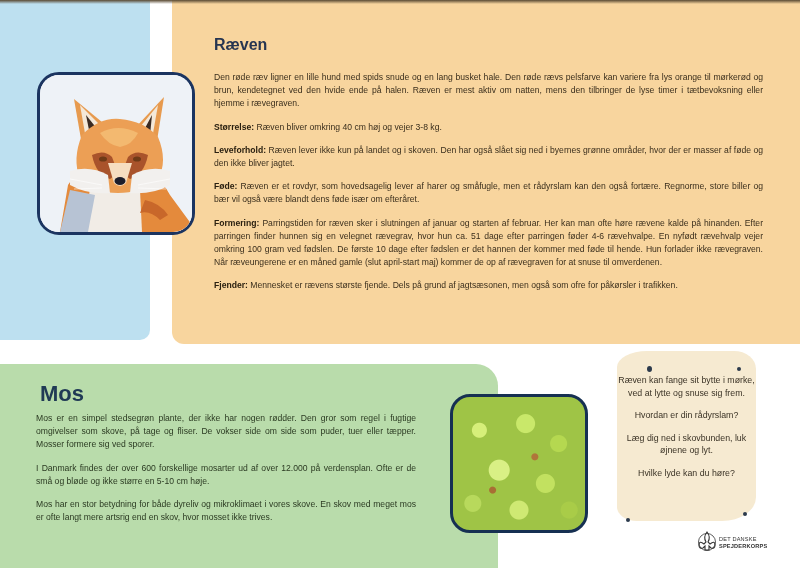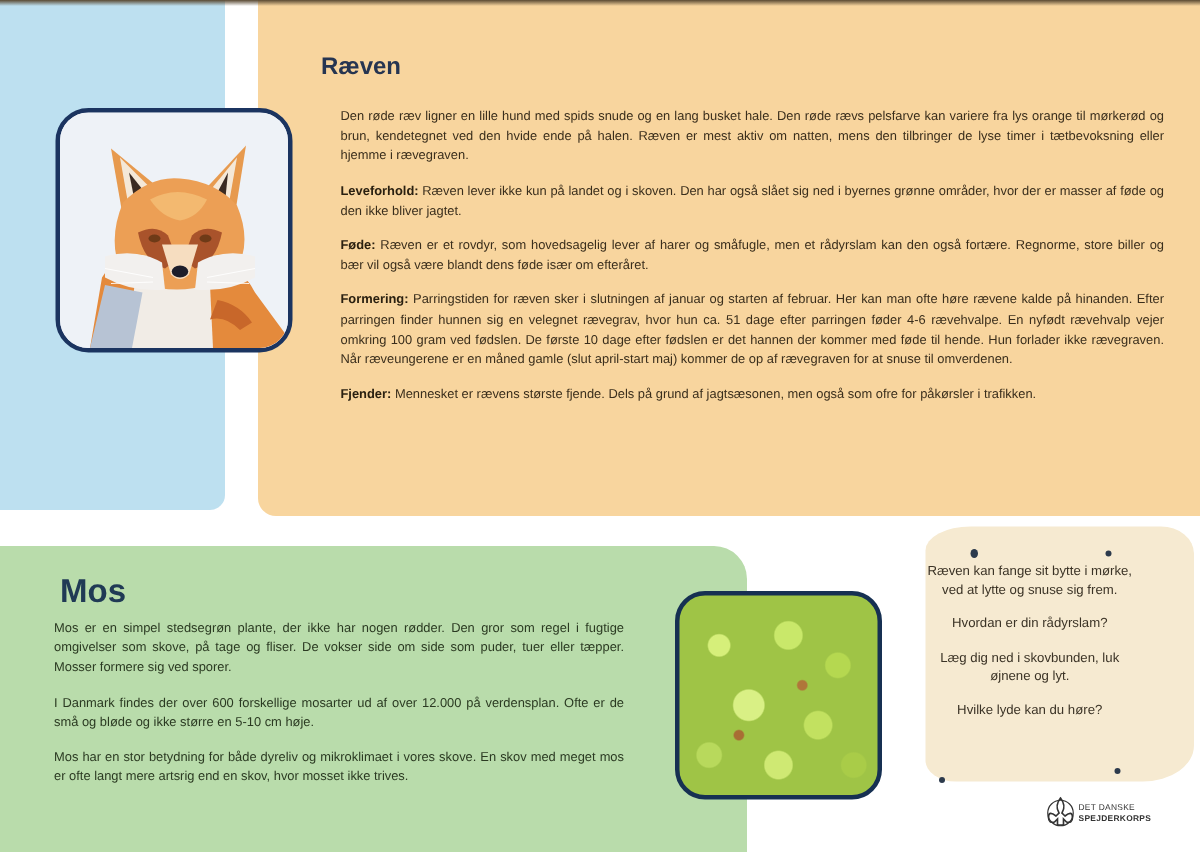--- a/index.html
+++ b/index.html
@@ -16,27 +16,27 @@
       radial-gradient(circle at 80% 35%, #b5d850 0 8px, transparent 9px),
       radial-gradient(circle at 35% 55%, #d9f085 0 10px, transparent 11px),
       radial-gradient(circle at 70% 65%, #c2e160 0 9px, transparent 10px),
       radial-gradient(circle at 15% 80%, #b8d95c 0 8px, transparent 9px),
       radial-gradient(circle at 50% 85%, #cfe973 0 9px, transparent 10px),
       radial-gradient(circle at 88% 85%, #a9cc48 0 8px, transparent 9px),
       radial-gradient(circle at 62% 45%, #b0763a 0 3px, transparent 4px),
       radial-gradient(circle at 30% 70%, #a86e34 0 3px, transparent 4px),
       #9fc446; }
   .fox-title { position:absolute; left:214px; top:36px; margin:0; font-size:16px; font-weight:bold; color:#263551; }
-  .fox-text { position:absolute; left:227px; top:71px; width:549px; font-size:8.6px; line-height:13.2px; color:#3a2e1c; text-align:justify; }
+  .fox-text { position:absolute; left:214px; top:71px; width:549px; font-size:8.6px; line-height:13.2px; color:#3a2e1c; text-align:justify; }
   .fox-text p { margin:0 0 10px 0; }
   .fox-text b { color:#2a2010; }
   .moss-title { position:absolute; left:36px; top:377px; margin:4px; font-size:22px; font-weight:bold; color:#203a55; }
   .moss-text { position:absolute; left:36px; top:412px; width:380px; font-size:8.6px; line-height:13.2px; color:#2b3a22; text-align:justify; }
   .moss-text p { margin:0 0 10px 0; }
-  .note-card { position:absolute; left:617px; top:351px; width:139px; height:170px; background:#f6ead1; border-radius:30px 22px 34px 20px / 16px 18px 24px 14px;padding-left:40px; }
+  .note-card { position:absolute; left:617px; top:351px; width:139px; height:170px; background:#f6ead1; border-radius:30px 22px 34px 20px / 16px 18px 24px 14px; }
   .note-text { position:absolute; left:0; top:23px; width:139px; text-align:center; font-size:8.8px; line-height:12.6px; color:#3b3326; }
   .note-text p { margin:0 0 10px 0; }
   .pin { position:absolute; width:4px; height:4px; border-radius:50%; background:#2c3a4c; }
   .logo { position:absolute; left:697px; top:530px; width:90px; height:28px; }
   .logo-text { position:absolute; left:22px; top:6px; font-size:5.6px; line-height:7px; color:#333; letter-spacing:0.2px; }
 </style>
 </head>
 <body>
 
 <div class="topshade"></div>
@@ -72,20 +72,21 @@
     <path d="M68 88 L92 88 L86 108 Q80 114 74 108 Z" fill="#f6ddc0"></path>
     <ellipse cx="80" cy="106" rx="5.5" ry="4" fill="#1d1d2a"></ellipse>
     <path d="M62 110 L30 104 M62 113 L34 114 M98 110 L130 104 M98 113 L126 114" stroke="#ffffff" stroke-width="0.6"></path>
   </svg>
 </div>
 
 <h1 class="fox-title">Ræven</h1>
 
 <div class="fox-text">
   <p>Den røde ræv ligner en lille hund med spids snude og en lang busket hale. Den røde rævs pelsfarve kan variere fra lys orange til mørkerød og brun, kendetegnet ved den hvide ende på halen. Ræven er mest aktiv om natten, mens den tilbringer de lyse timer i tætbevoksning eller hjemme i rævegraven.</p>
+  <p><b>Størrelse:</b><span> Ræven bliver omkring 40 cm høj og vejer 3-8 kg.</span></p>
   <p><b>Leveforhold:</b><span> Ræven lever ikke kun på landet og i skoven. Den har også slået sig ned i byernes grønne områder, hvor der er masser af føde og den ikke bliver jagtet.</span></p>
   <p><b>Føde:</b><span> Ræven er et rovdyr, som hovedsagelig lever af harer og småfugle, men et rådyrslam kan den også fortære. Regnorme, store biller og bær vil også være blandt dens føde især om efteråret.</span></p>
   <p><b>Formering:</b><span> Parringstiden for ræven sker i slutningen af januar og starten af februar. Her kan man ofte høre rævene kalde på hinanden. Efter parringen finder hunnen sig en velegnet rævegrav, hvor hun ca. 51 dage efter parringen føder 4-6 rævehvalpe. En nyfødt rævehvalp vejer omkring 100 gram ved fødslen. De første 10 dage efter fødslen er det hannen der kommer med føde til hende. Hun forlader ikke rævegraven. Når ræveungerene er en måned gamle (slut april-start maj) kommer de op af rævegraven for at snuse til omverdenen.</span></p>
   <p><b>Fjender:</b><span> Mennesket er rævens største fjende. Dels på grund af jagtsæsonen, men også som ofre for påkørsler i trafikken.</span></p>
 </div>
 
 <h1 class="moss-title">Mos</h1>
 <div class="moss-text">
   <p>Mos er en simpel stedsegrøn plante, der ikke har nogen rødder. Den gror som regel i fugtige omgivelser som skove, på tage og fliser. De vokser side om side som puder, tuer eller tæpper. Mosser formere sig ved sporer.</p>
   <p>I Danmark findes der over 600 forskellige mosarter ud af over 12.000 på verdensplan. Ofte er de små og bløde og ikke større en 5-10 cm høje.</p>

